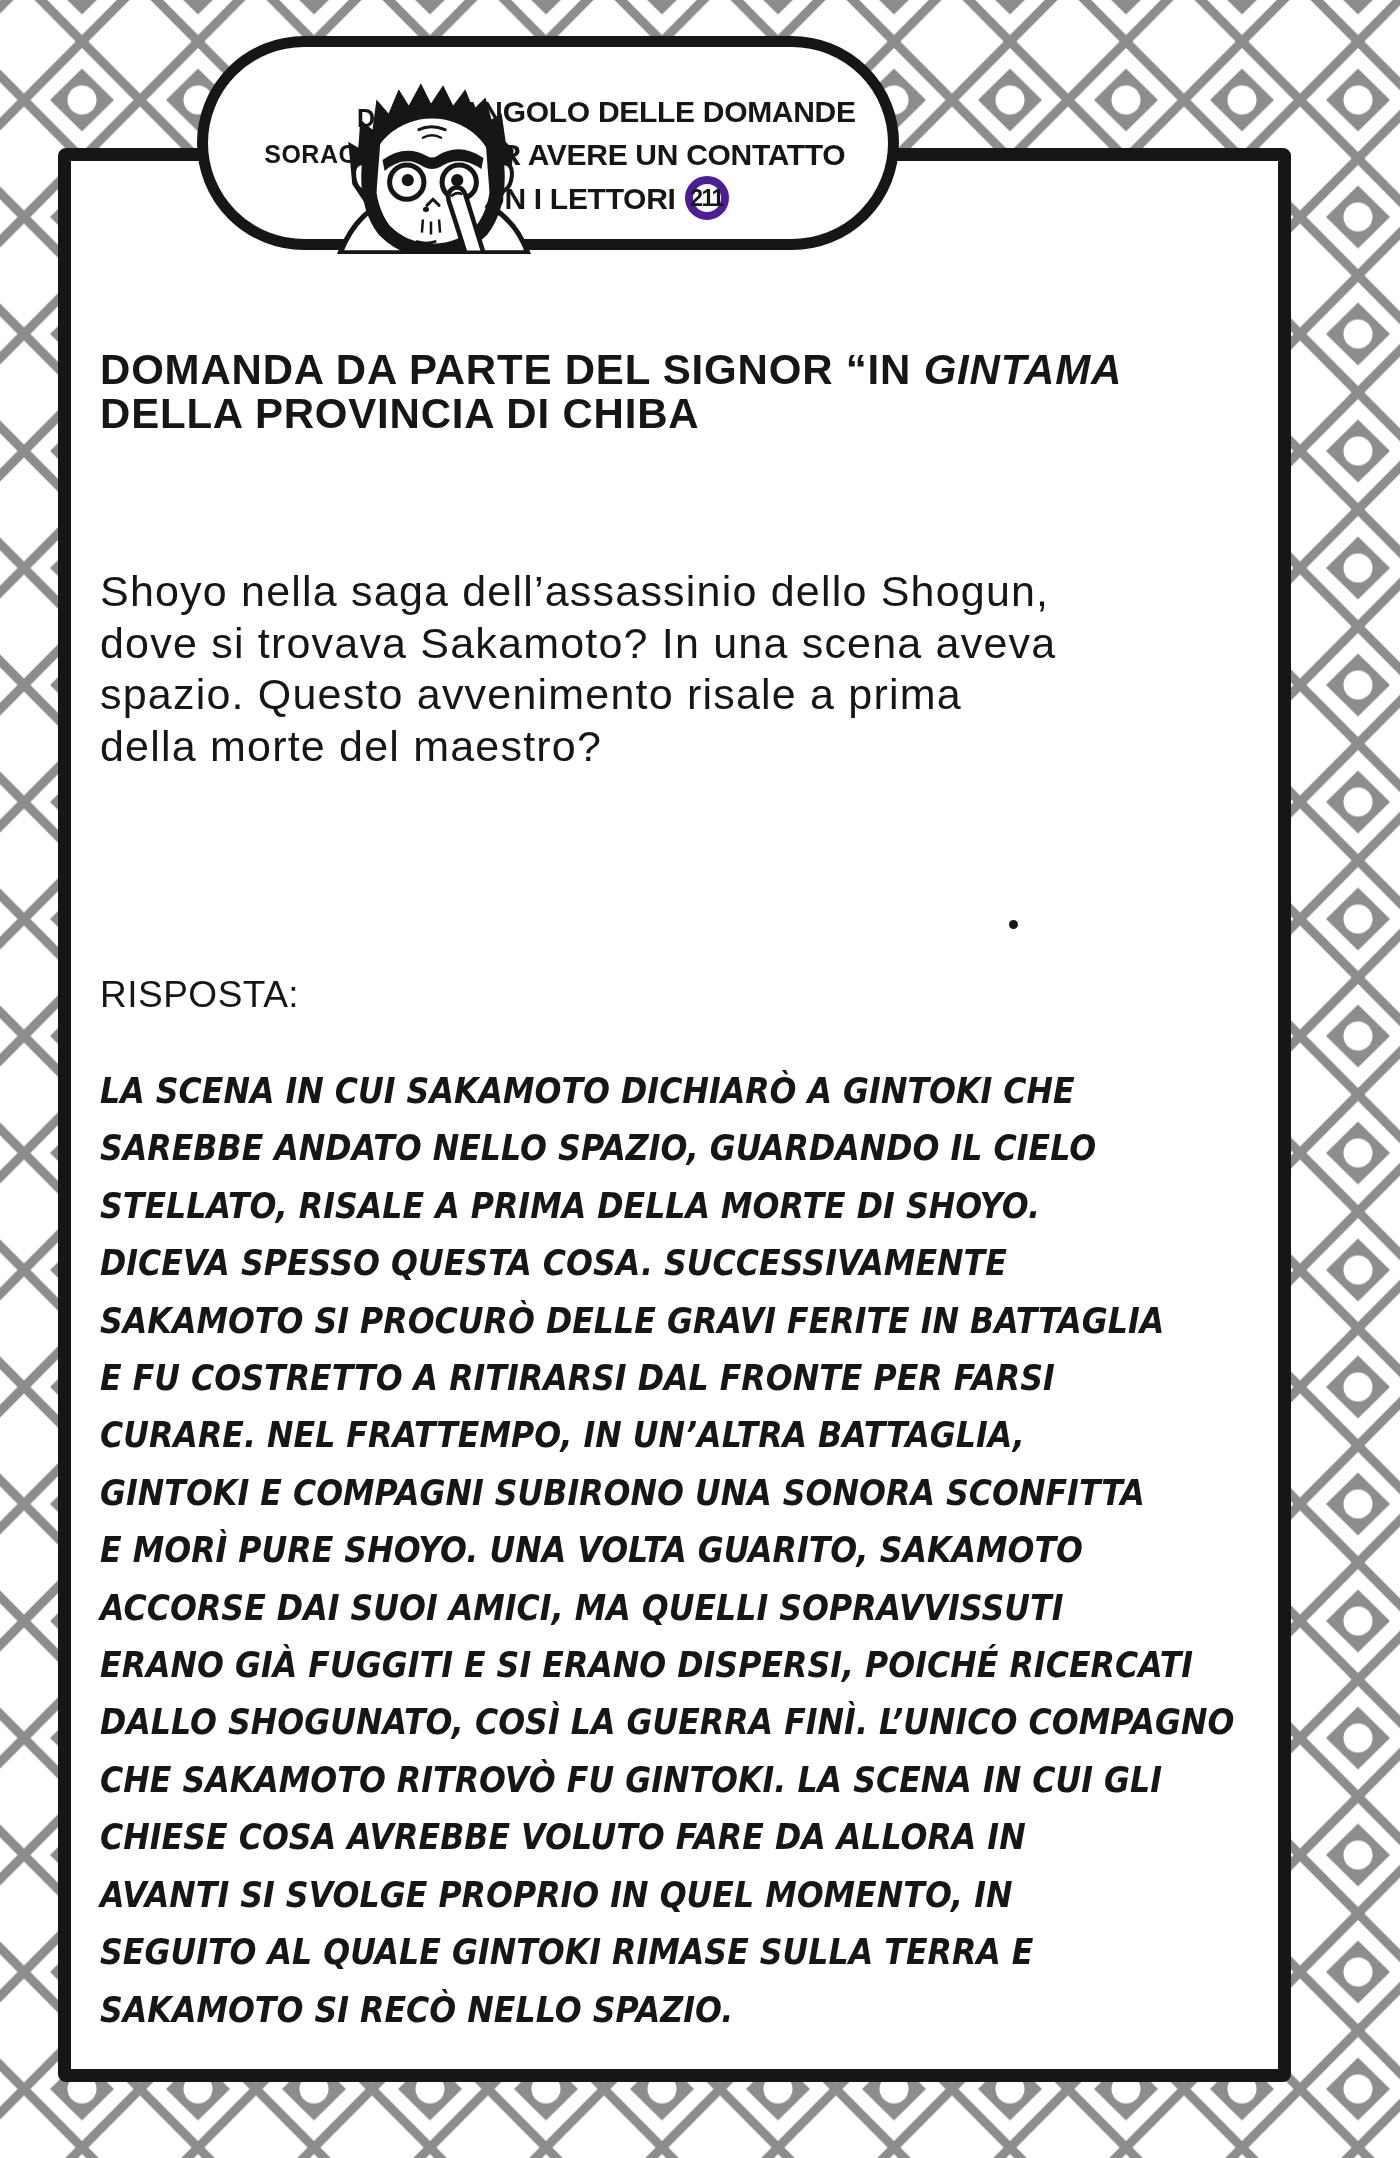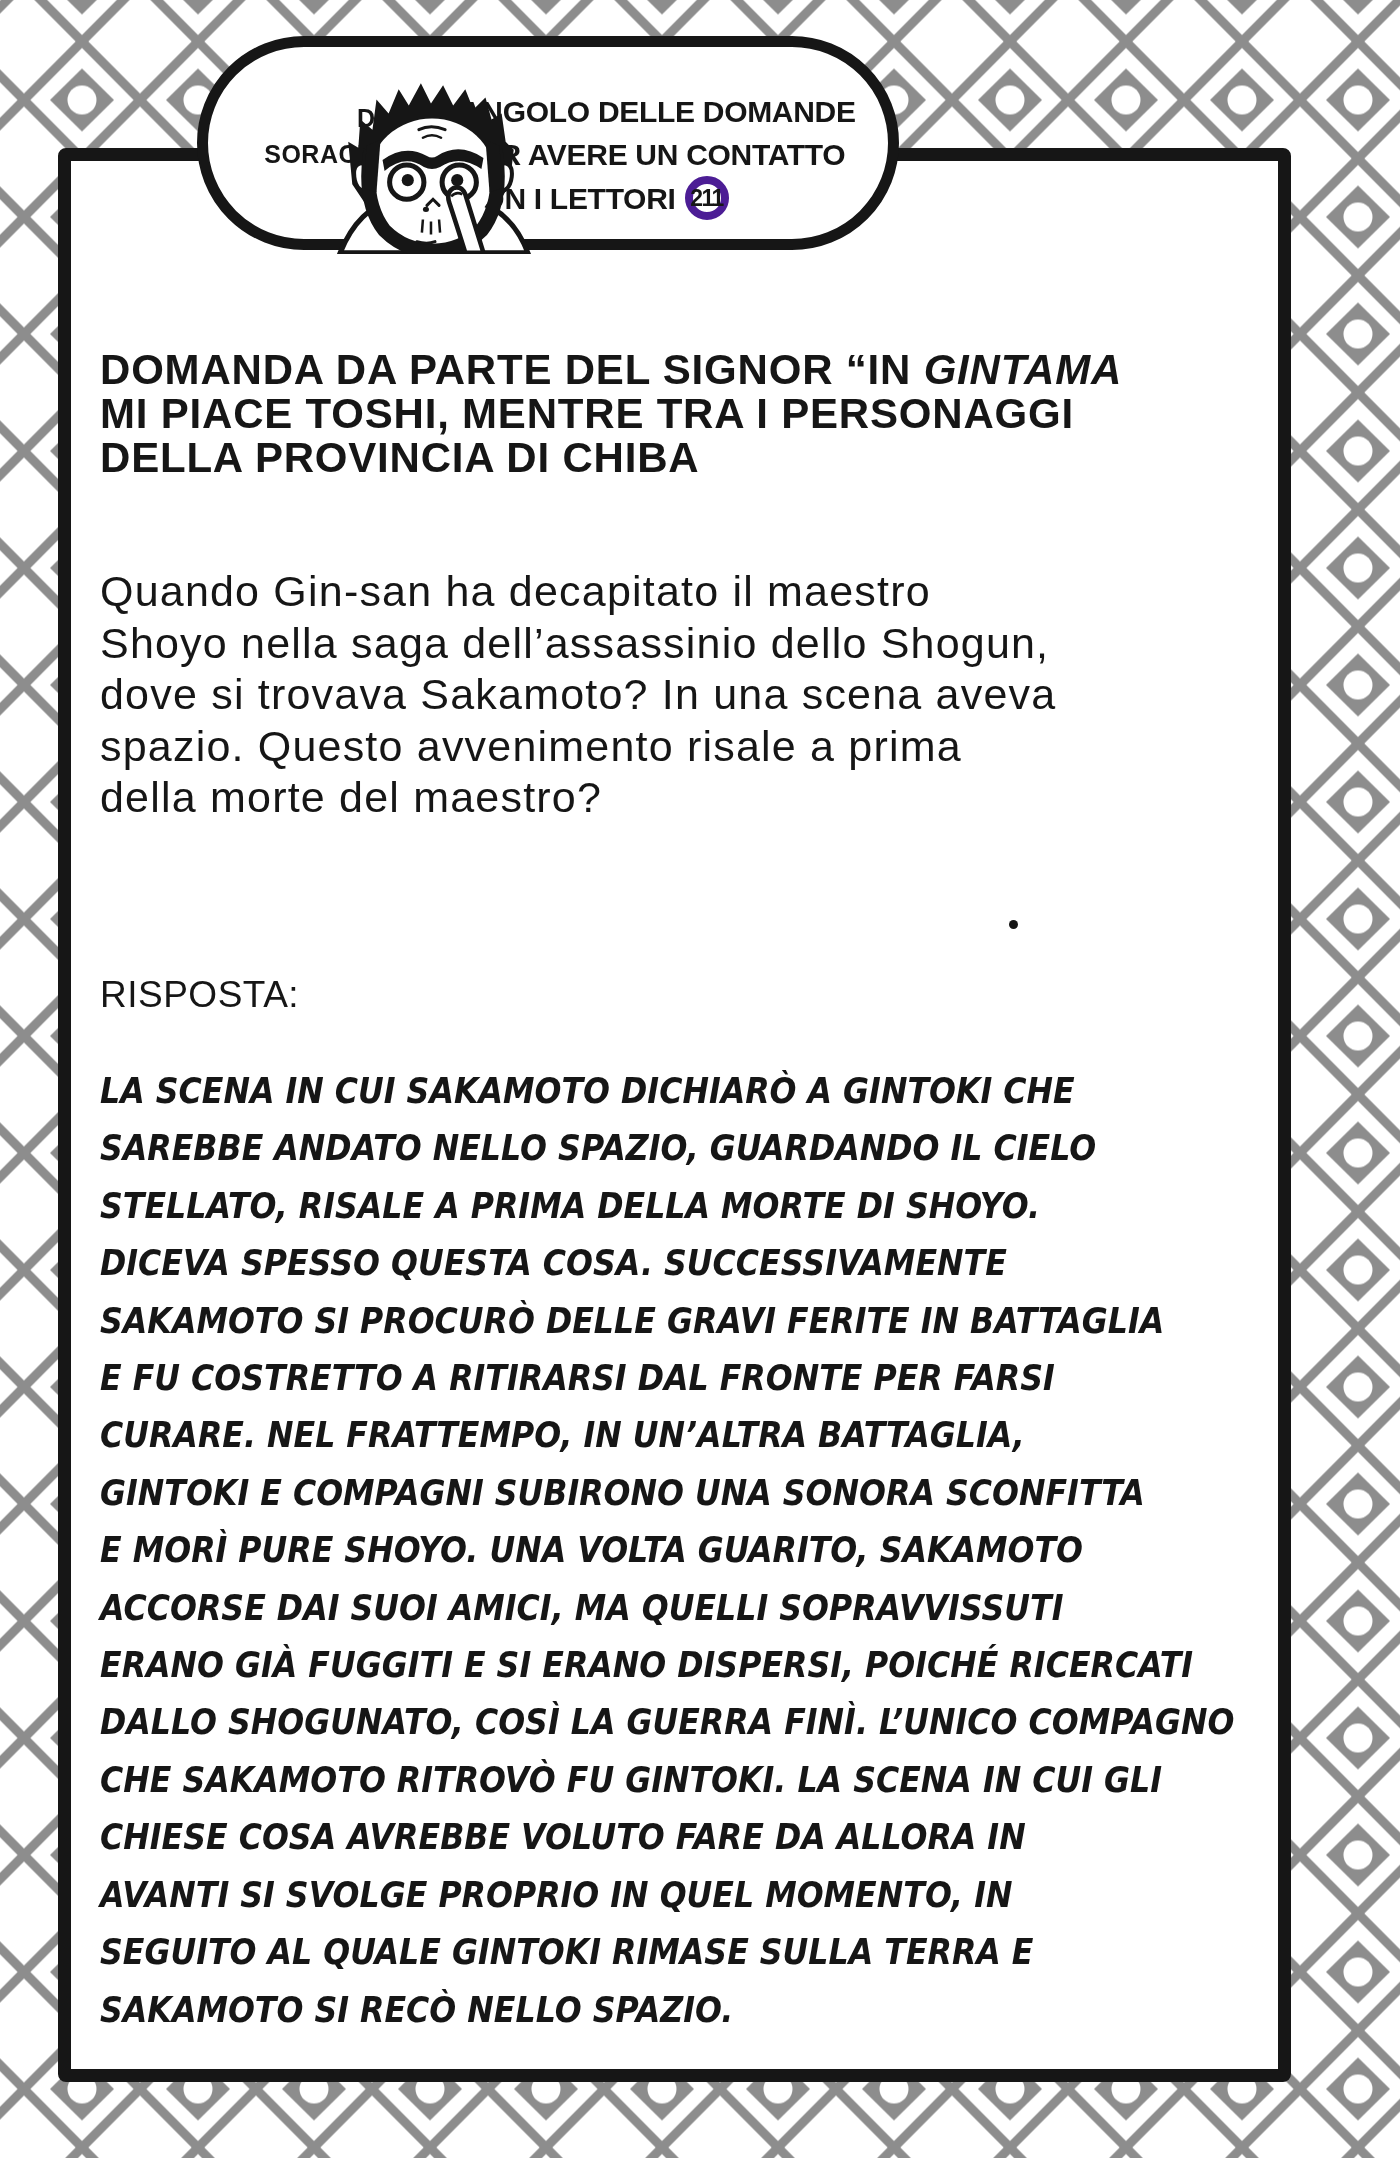--- a/index.html
+++ b/index.html
@@ -196,26 +196,24 @@
   <div>ANGOLO DELLE DOMANDE</div>
   <div>PER AVERE UN CONTATTO</div>
   <div class="t-line3">
     <span>CON I LETTORI</span>
     <span class="badge">211</span>
   </div>
 </div>
 
 <div class="q-header">
   <div><span>DOMANDA DA PARTE DEL SIGNOR “IN </span><span class="it">GINTAMA</span></div>
-  <div>MI PIACE TOSHI, MENTRE TRA I PERSONAGGI</div>
   <div>DELLA PROVINCIA DI CHIBA</div>
 </div>
 
 <div class="q-body">
-  <div>Quando Gin-san ha decapitato il maestro</div>
   <div>Shoyo nella saga dell’assassinio dello Shogun,</div>
   <div>dove si trovava Sakamoto? In una scena aveva</div>
   <div>spazio. Questo avvenimento risale a prima</div>
   <div>della morte del maestro?</div>
 </div>
 
 <div class="artifact-dot"></div>
 
 <div class="risposta">RISPOSTA:</div>
 

